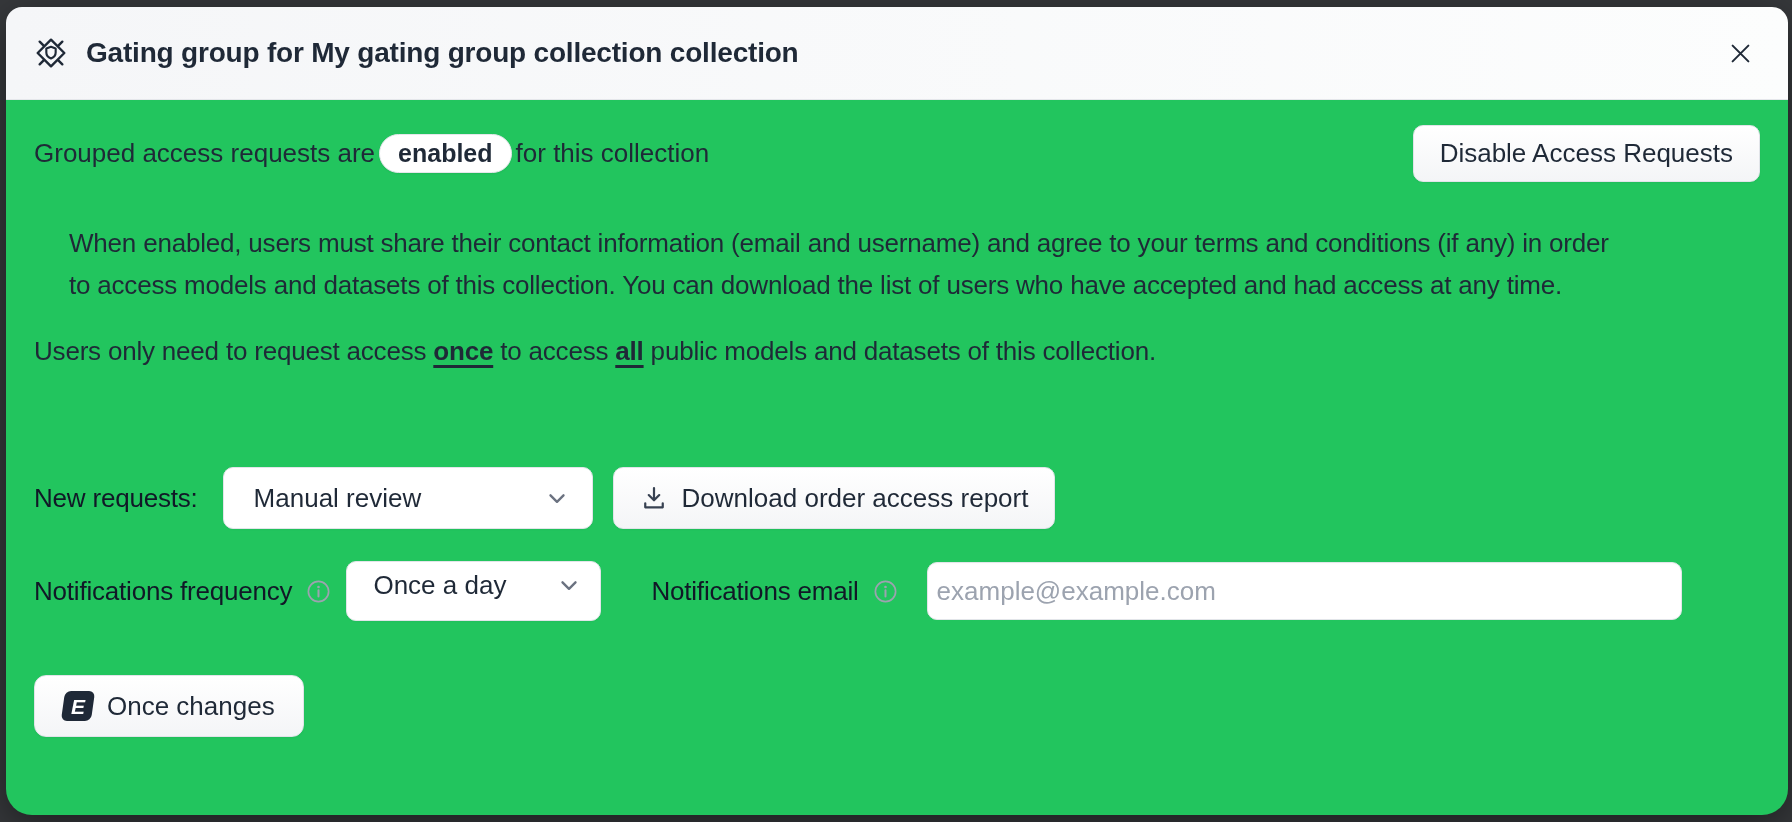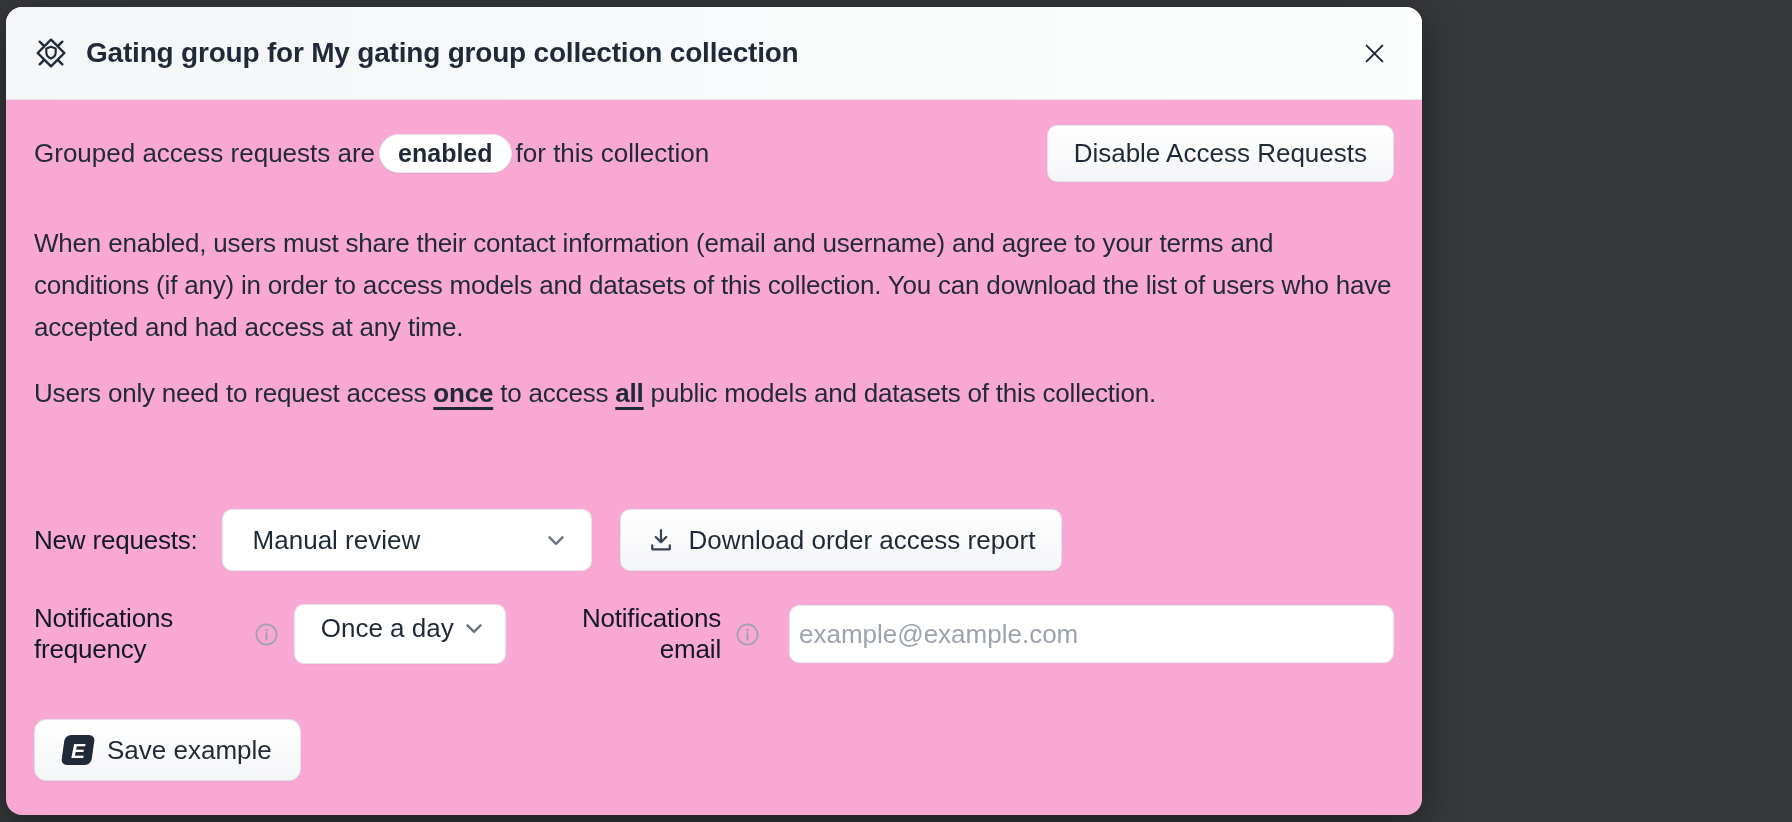--- a/index.html
+++ b/index.html
@@ -3,22 +3,22 @@
 <meta charset="utf-8">
 <style>
   html,body{margin:0;padding:0;}
   body{
     width:1792px;height:822px;position:relative;overflow:hidden;
     background:#36383b;
     font-family:"Liberation Sans", sans-serif;
     color:#1f2937;
   }
   .modal{
-    position:absolute;left:6px;top:7px;width:1416px;height:808px;
-    background:#f9a8d4;border-radius:16px;box-sizing:border-box;
+    position:absolute;left:6px;top:7px;width:1782px;height:808px;
+    background:#22c55e;border-radius:26px;box-sizing:border-box;
     box-shadow:0 10px 40px rgba(0,0,0,.45);
   }
   .modal-header{
     height:93px;display:flex;align-items:center;gap:18px;
     padding:0 28px;box-sizing:border-box;
     background:linear-gradient(to right,#f5f6f8,#fcfdfd);
     border-bottom:1px solid #e5e7eb;
     border-radius:16px 16px 0 0;
   }
   .modal-title{
@@ -43,32 +43,32 @@
     background:linear-gradient(to bottom,#ffffff,#f4f5f7);
     border:1px solid #e1e4e9;border-radius:10px;
     color:#1f2937;font-size:26px;cursor:pointer;
     box-shadow:0 1px 2px rgba(0,0,0,.04);
     font-family:"Liberation Sans", sans-serif;
   }
   .btn-disable{margin-left:auto;height:57px;padding:0 26px;}
   .btn-download{height:62px;padding:0 26px;margin-left:20px;}
   .btn-save{height:62px;padding:0 28px;border-radius:12px;}
 
-  .description{margin-top:40px;max-width:1540px;line-height:42px;letter-spacing:-0.2px;color:#1f2937;}
+  .description{margin-top:40px;max-width:1540px;line-height:42px;letter-spacing:-0.2px;color:#1f2937;margin-left:35px;}
   .note{margin-top:30px;letter-spacing:-0.2px;}
   .note b{font-weight:700;text-decoration:underline;text-decoration-thickness:2.5px;text-underline-offset:5px;}
 
-  .requests-row{margin-top:100px;display:flex;align-items:center;gap:8px;}
+  .requests-row{margin-top:100px;display:flex;align-items:center;}
   .field-label{color:#111827;letter-spacing:-0.2px;}
   .select{
     display:flex;align-items:center;box-sizing:border-box;cursor:pointer;
     background:#fff;border:1px solid #e2e5e9;border-radius:10px;
     box-shadow:0 1px 2px rgba(0,0,0,.03);
   }
-  .select-requests{width:370px;height:62px;padding:0 22px 0 30px;margin-left:16px;}
+  .select-requests{width:370px;height:62px;padding:0 22px 0 30px;margin-left:25px;}
   .select-frequency{width:255px;height:60px;padding:0 18px 12px 26px;}
   .select .chev{margin-left:auto;}
 
   .notifications-row{margin-top:32px;display:flex;align-items:center;}
   .info-icon{margin:0 14px 0 13px;display:flex;cursor:pointer;}
   .email-label{margin-left:50px;text-align:right;}
   .email-input{
     box-sizing:border-box;width:755px;height:58px;margin-left:14px;
     border:1px solid #e2e5e9;border-radius:10px;padding:0 9px;
     font-size:26px;color:#1f2937;outline:none;
@@ -162,18 +162,18 @@
         </svg>
       </span>
       <input class="email-input" type="text" placeholder="example@example.com" style="">
     </div>
 
     <div class="save-row">
       <button class="btn btn-save">
         <span class="ent-icon">
             <span>E</span>
           </span>
-        <span>Save example</span>
+        <span>Once changes</span>
       </button>
     </div>
 
   </div>
 </div>
 
 </body></html>

